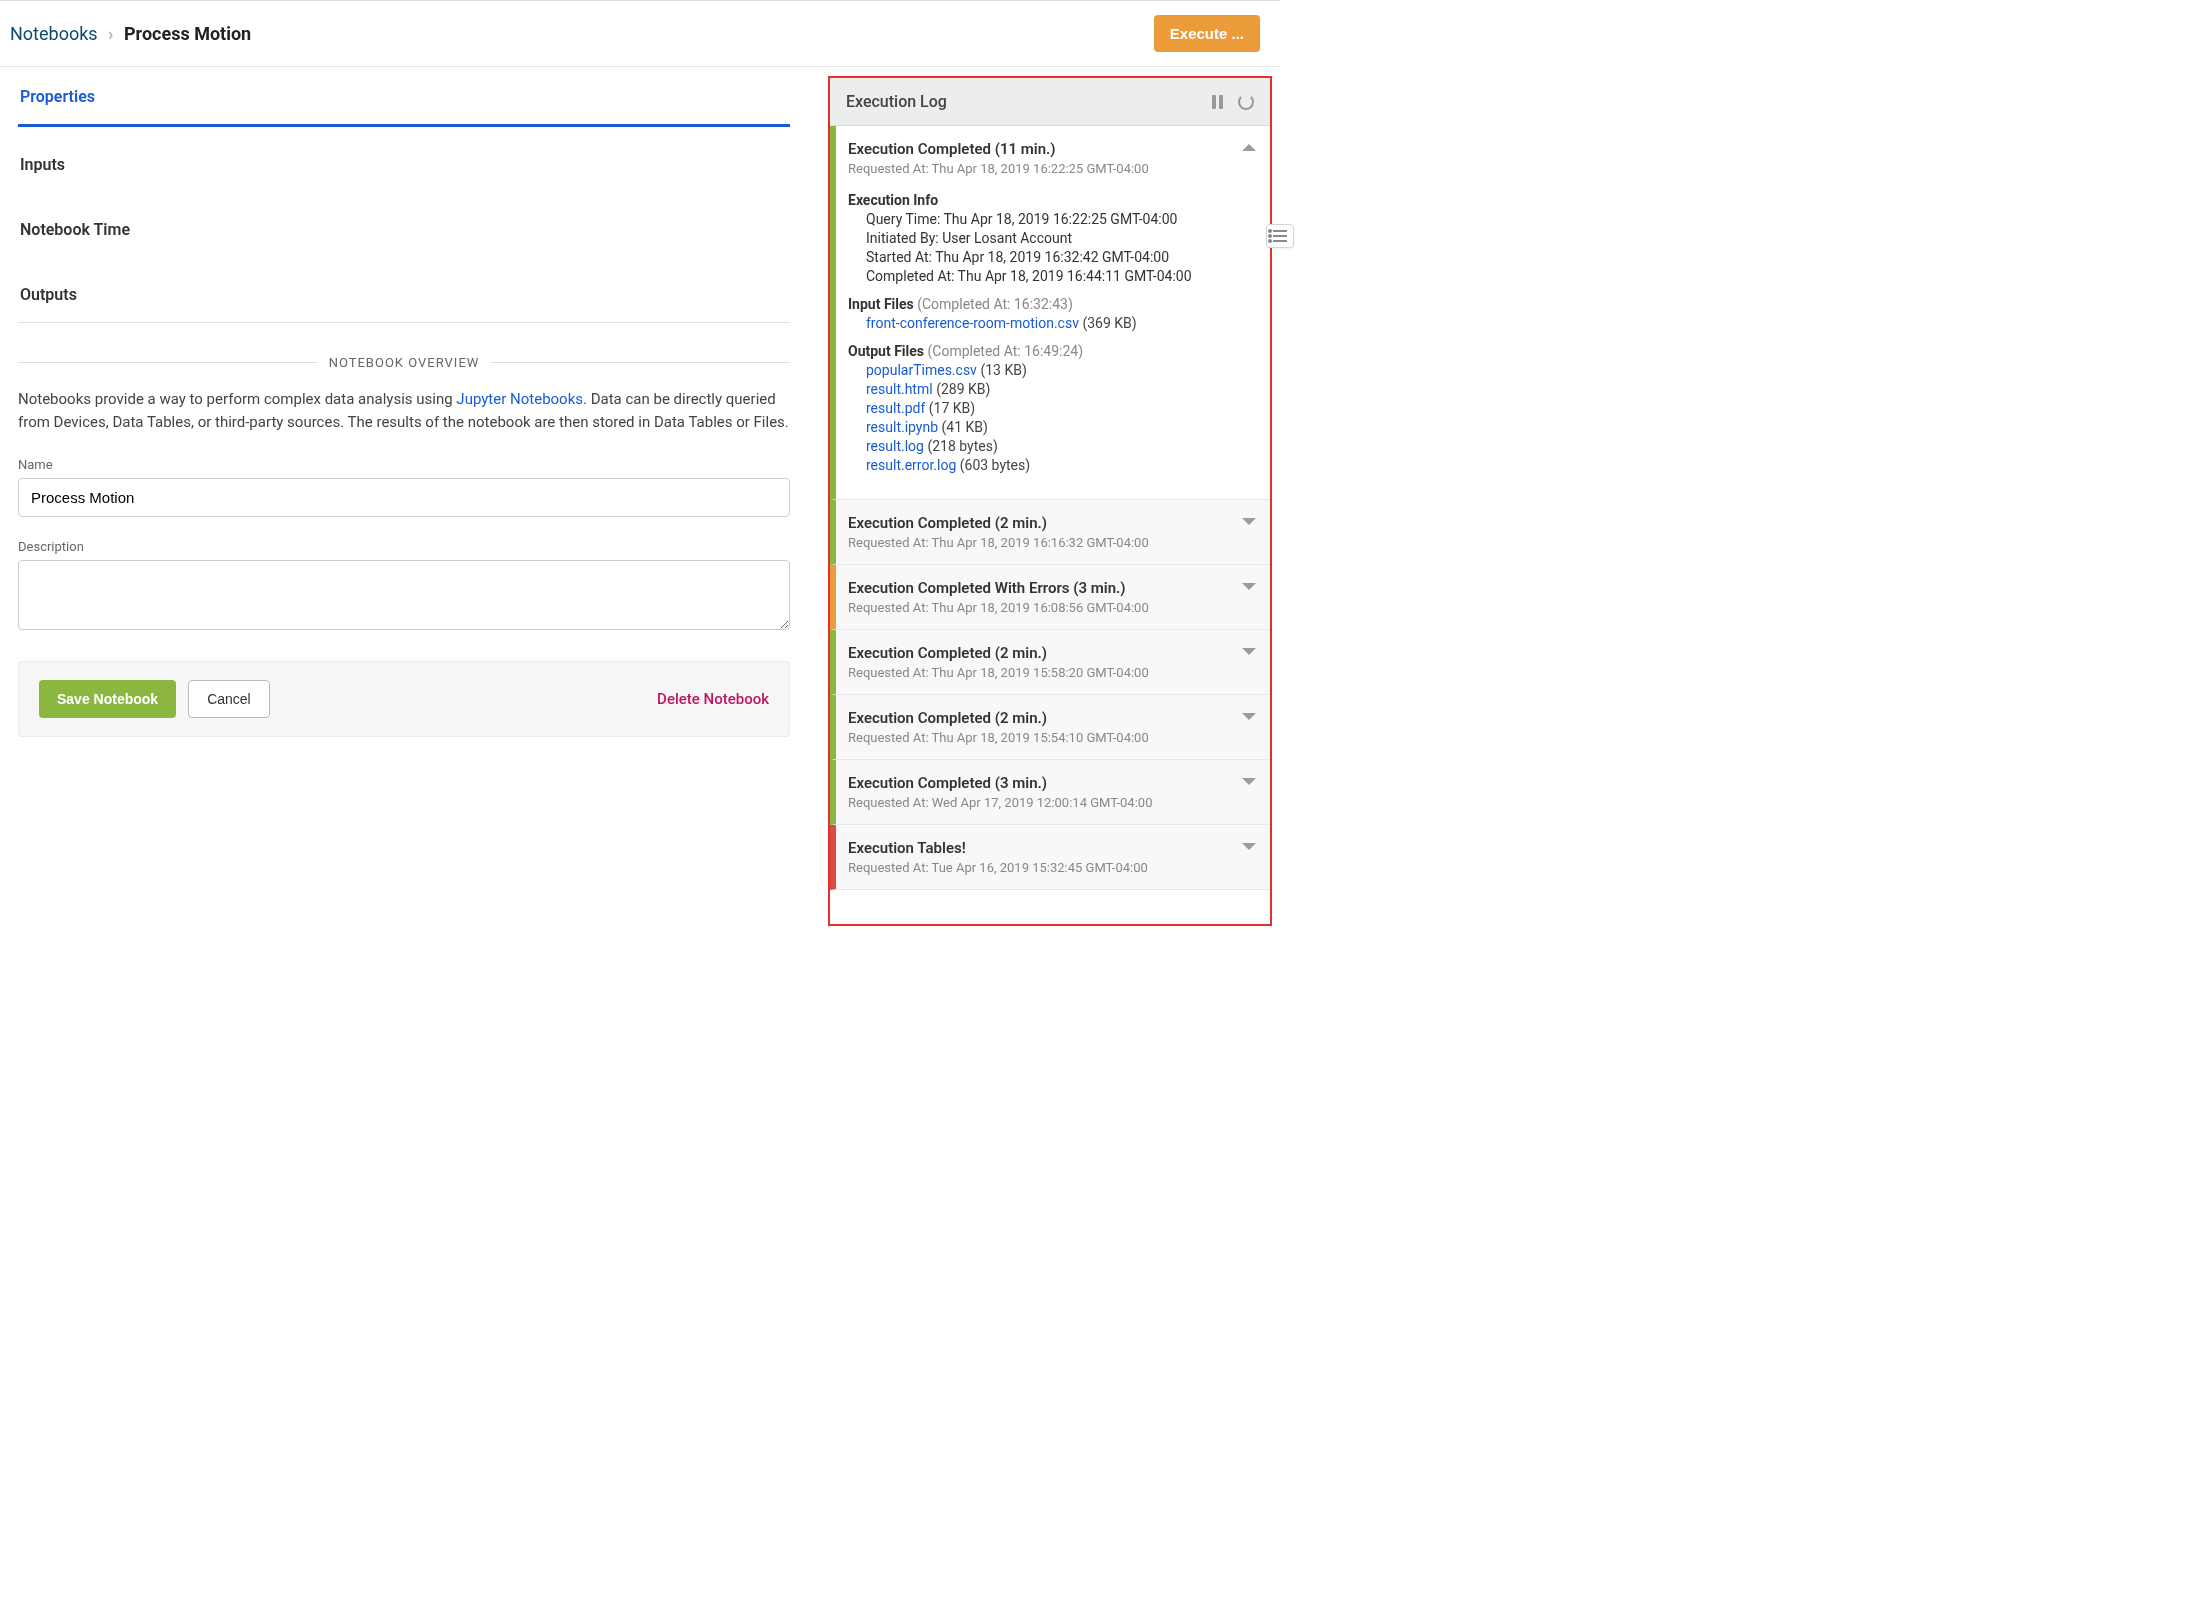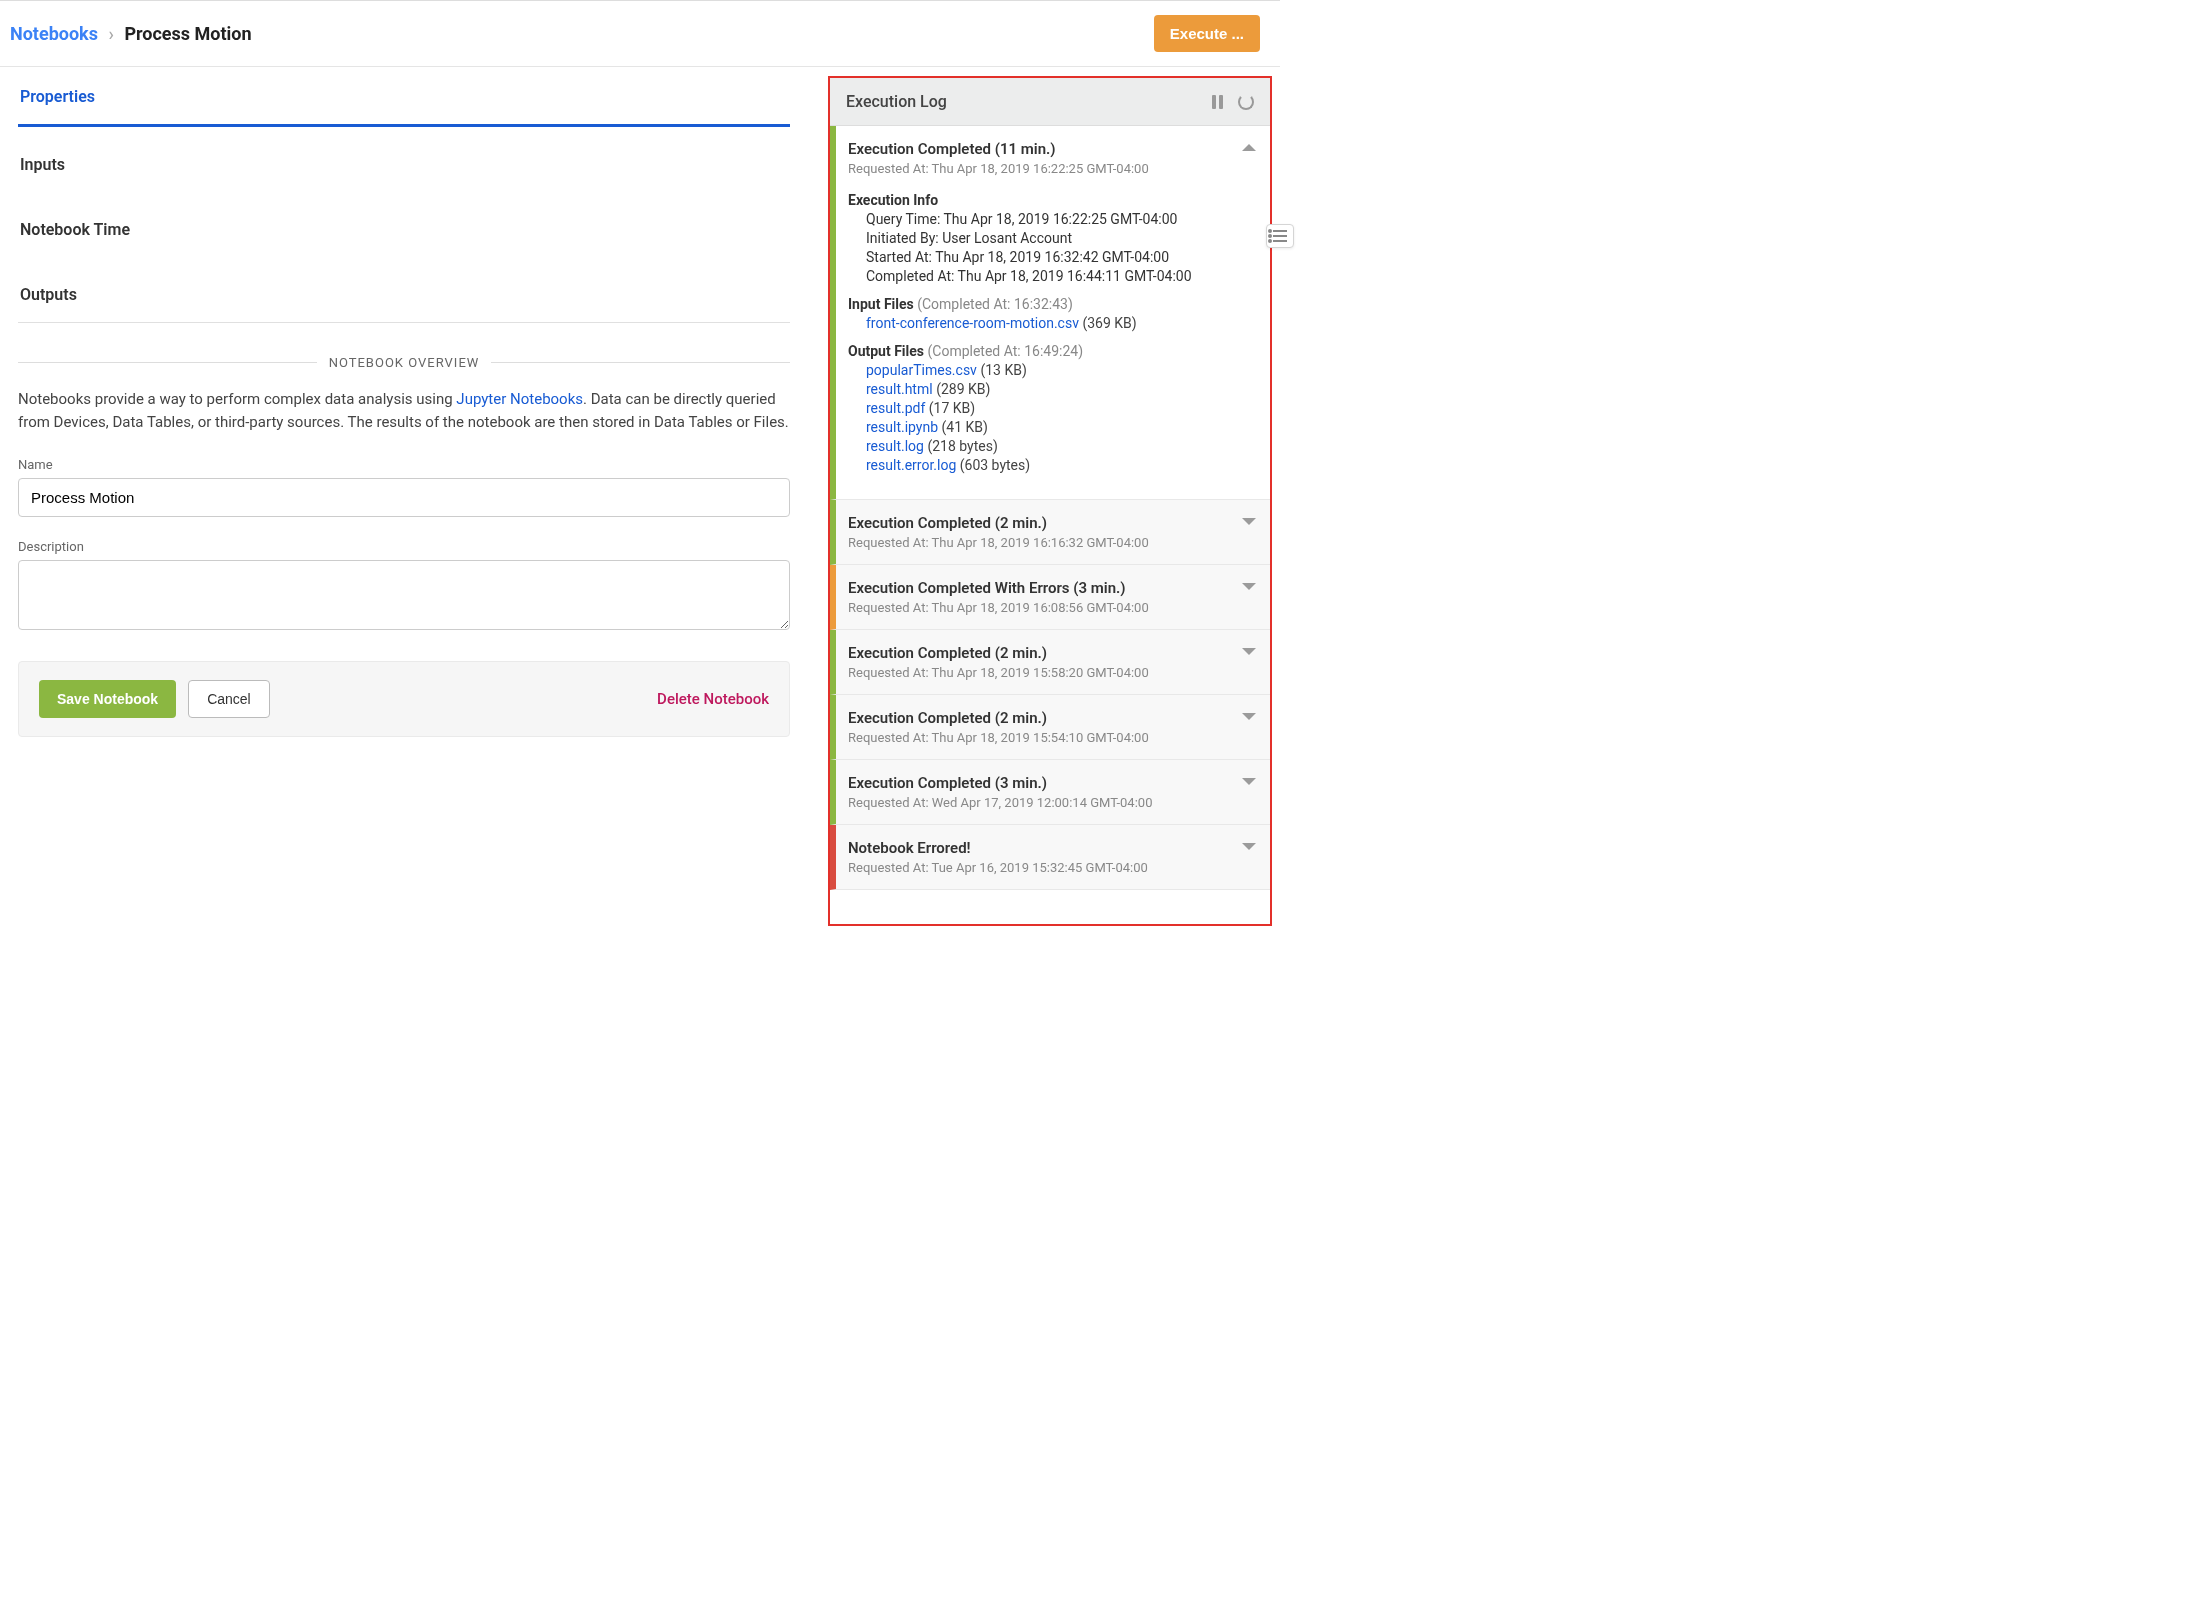--- a/index.html
+++ b/index.html
@@ -2,21 +2,21 @@
 <html><head>
 <meta charset="utf-8">
 <style>
   * { box-sizing: border-box; margin: 0; padding: 0; }
   body { font-family: -apple-system, BlinkMacSystemFont, "Segoe UI", Roboto, sans-serif; background: #fff; color: #333; font-size: 14px; }
   .page { width: 1280px; height: 935px; position: relative; border-top: 1px solid #ddd; }
 
   .topbar { display: flex; justify-content: space-between; align-items: center; padding: 14px 20px 14px 10px; border-bottom: 1px solid #e5e5e5; }
   .breadcrumb { font-size: 18px; font-weight: 500; }
   .breadcrumb .sep { color: #aaa; margin: 0 6px; }
-  .breadcrumb .root { color: #3b82f6; font-weight: 700; }
+  .breadcrumb .root { color: #0c4a6e; font-weight: 400; }
   .breadcrumb .current { color: #222; font-weight: 700; }
   .execute-btn { background: #ec9b3b; color: #fff; border: none; padding: 10px 16px; border-radius: 4px; font-size: 15px; font-weight: 600; cursor: pointer; }
 
   .content { display: flex; }
   .left { flex: 0 0 800px; padding: 0 10px 0 18px; }
 
   .tabs { display: flex; border-bottom: 1px solid #e0e0e0; gap: 28px; padding-top: 20px; flex-direction: column; }
   .tab { padding: 0 2px 18px 2px; font-size: 16px; color: #333; cursor: pointer; font-weight: 600; }
   .tab.active { color: #185bd3; border-bottom: 3px solid #185bd3; }
 
@@ -183,21 +183,21 @@
     <div class="entry-title">Execution Completed (2 min.)</div>
     <div class="entry-sub">Requested At: Thu Apr 18, 2019 15:54:10 GMT-04:00</div>
     <div class="chevron down"></div>
   </div>
           <div class="entry success entry-collapsed-bg">
     <div class="entry-title">Execution Completed (3 min.)</div>
     <div class="entry-sub">Requested At: Wed Apr 17, 2019 12:00:14 GMT-04:00</div>
     <div class="chevron down"></div>
   </div>
           <div class="entry error entry-collapsed-bg">
-    <div class="entry-title">Notebook Errored!</div>
+    <div class="entry-title">Execution Tables!</div>
     <div class="entry-sub">Requested At: Tue Apr 16, 2019 15:32:45 GMT-04:00</div>
     <div class="chevron down"></div>
   </div>
         </div>
     </div>
     <div class="side-badge">
       <div class="side-badge-lines">
           <span></span>
           <span></span>
           <span></span>

